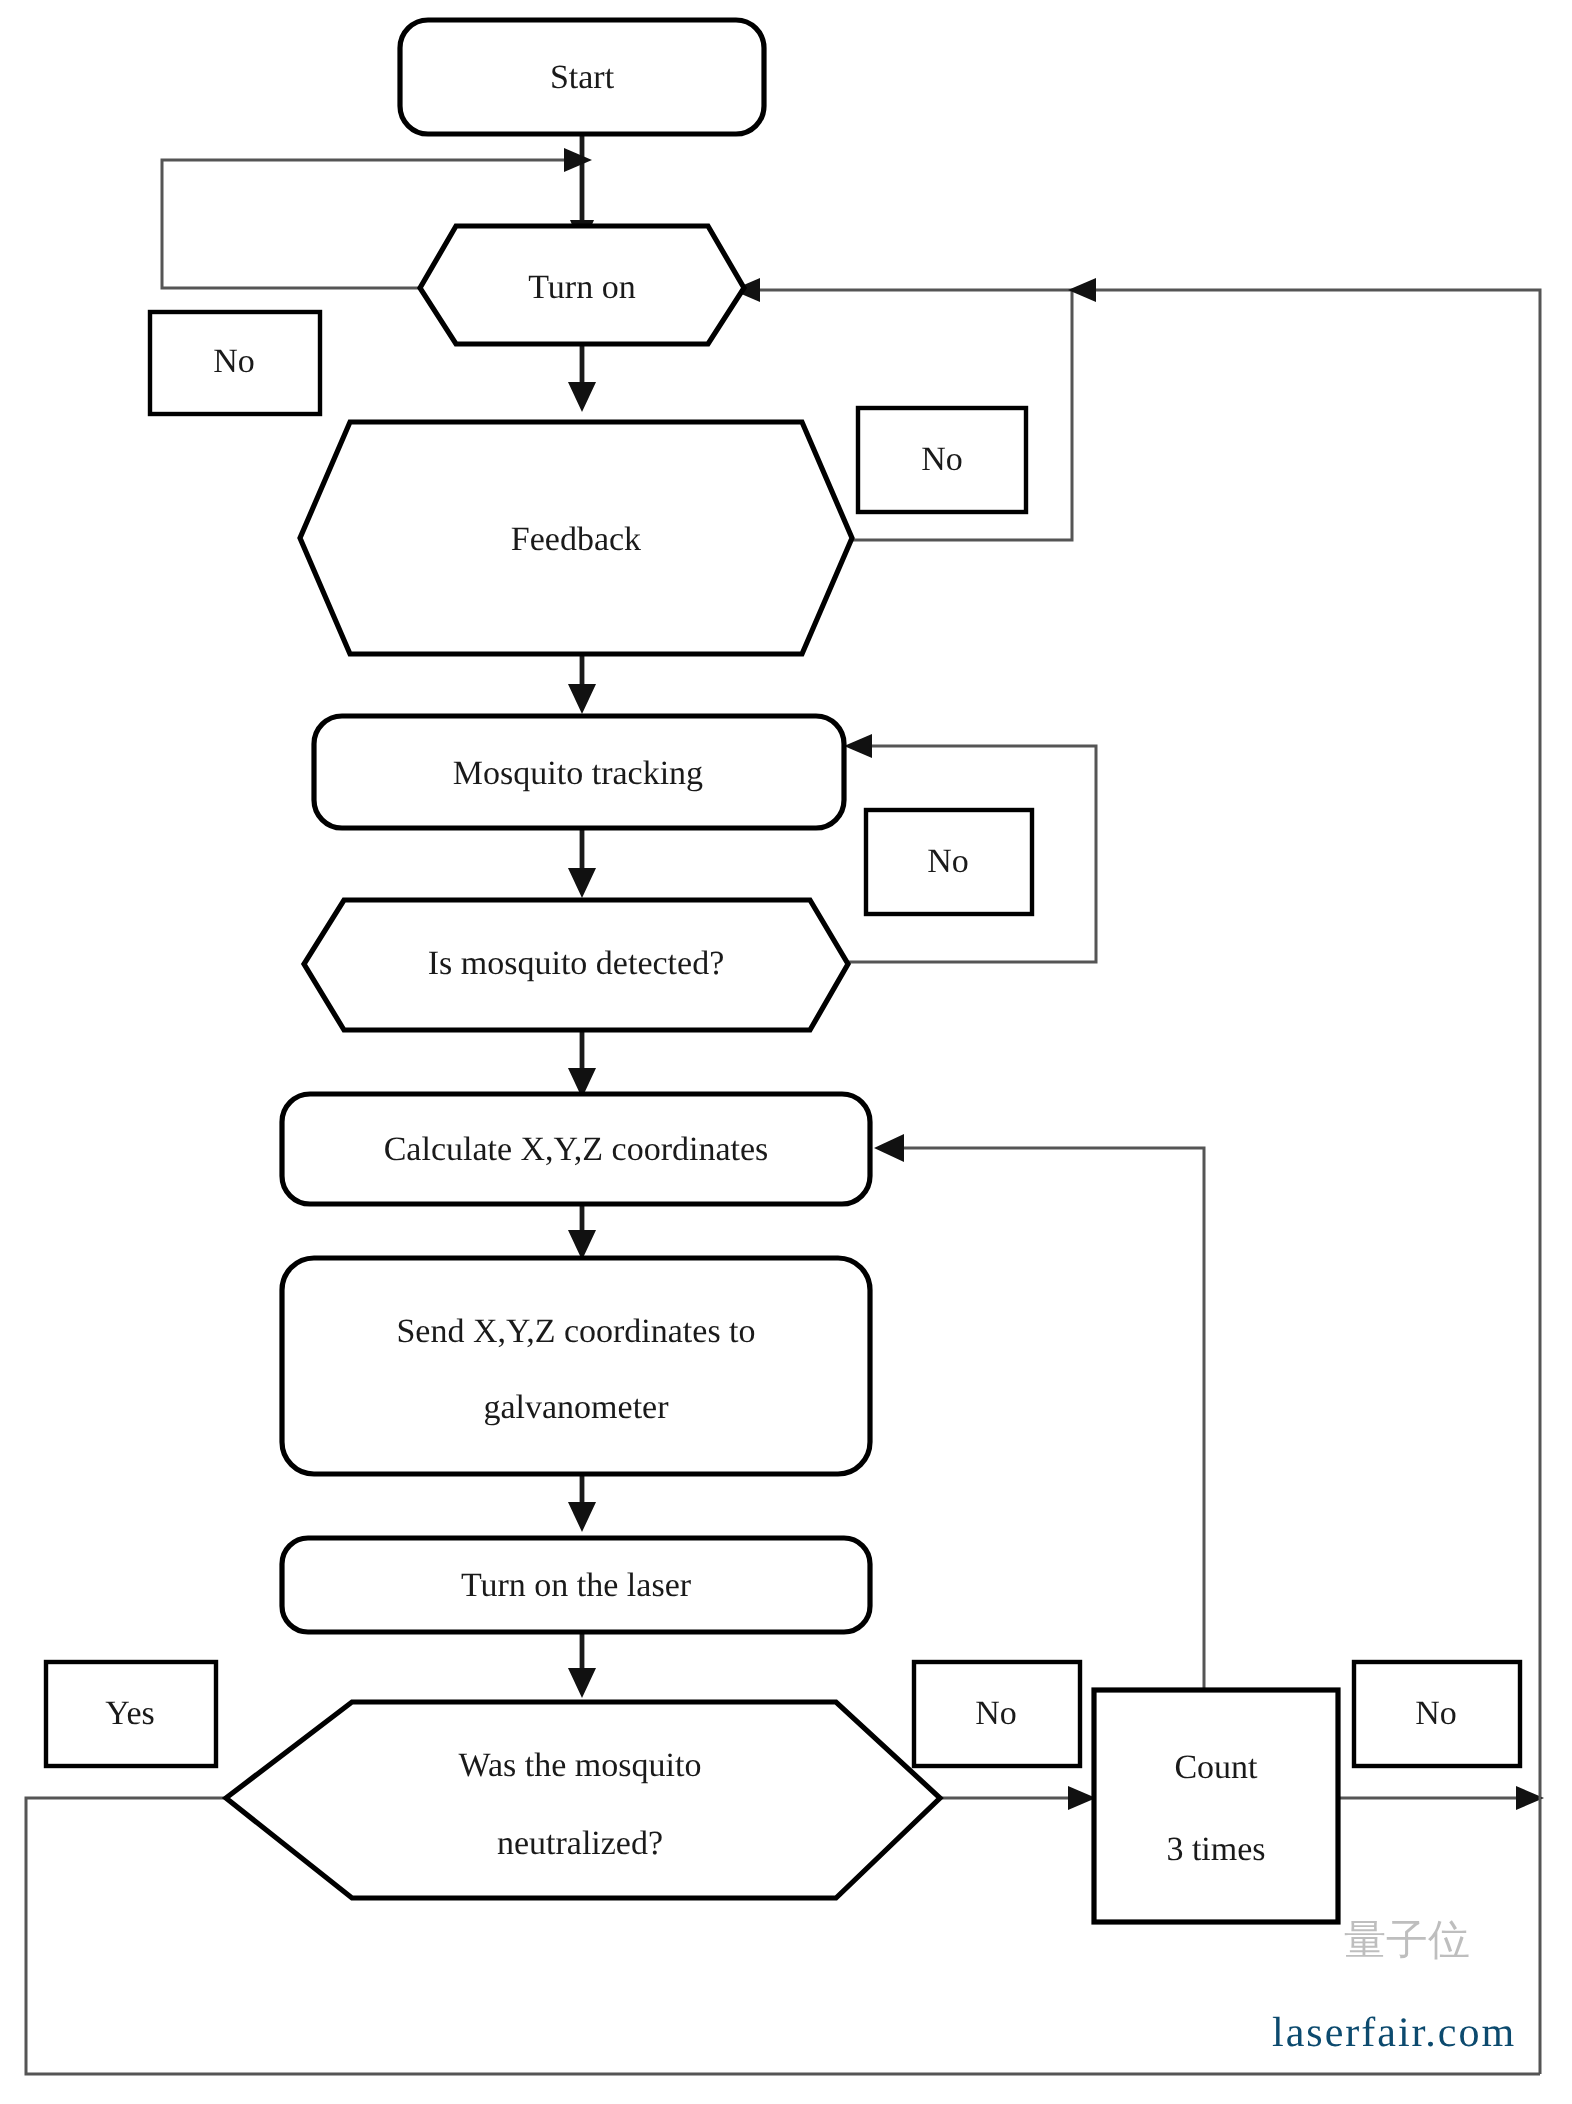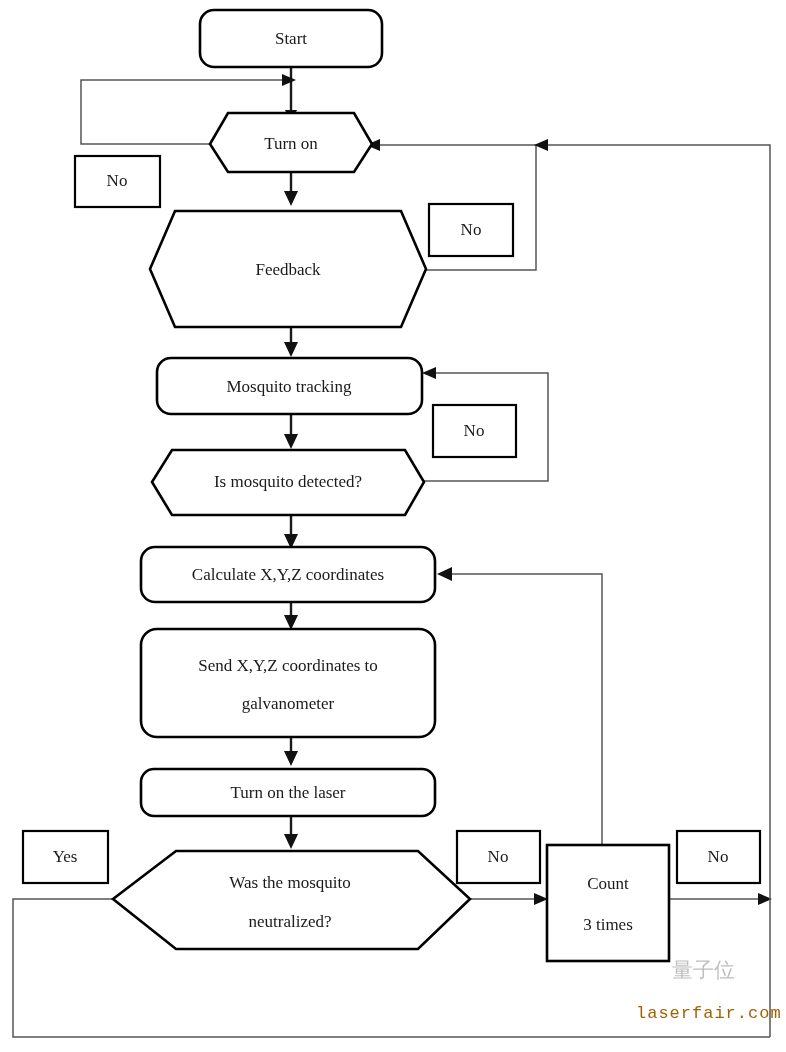--- a/index.html
+++ b/index.html
@@ -60,24 +60,24 @@
     fill: none;
   }
   .arrow-thick {
     fill: #111111;
     stroke: none;
   }
   .watermark {
     position: absolute;
     left: 636px;
     top: 1004px;
-    font-family: Liberation Mono, monospace;
-    font-size: 17px;
+    font-family: Liberation Serif, serif;
+    font-size: 21px;
     letter-spacing: 1px;
-    color: #a16207;
+    color: #0c4a6e;
     white-space: nowrap;
     pointer-events: none;
   }
   .watermark-cjk {
     position: absolute;
     left: 672px;
     top: 956px;
     font-family: "DejaVu Sans", sans-serif;
     font-size: 21px;
     color: rgba(110,110,110,0.45);

